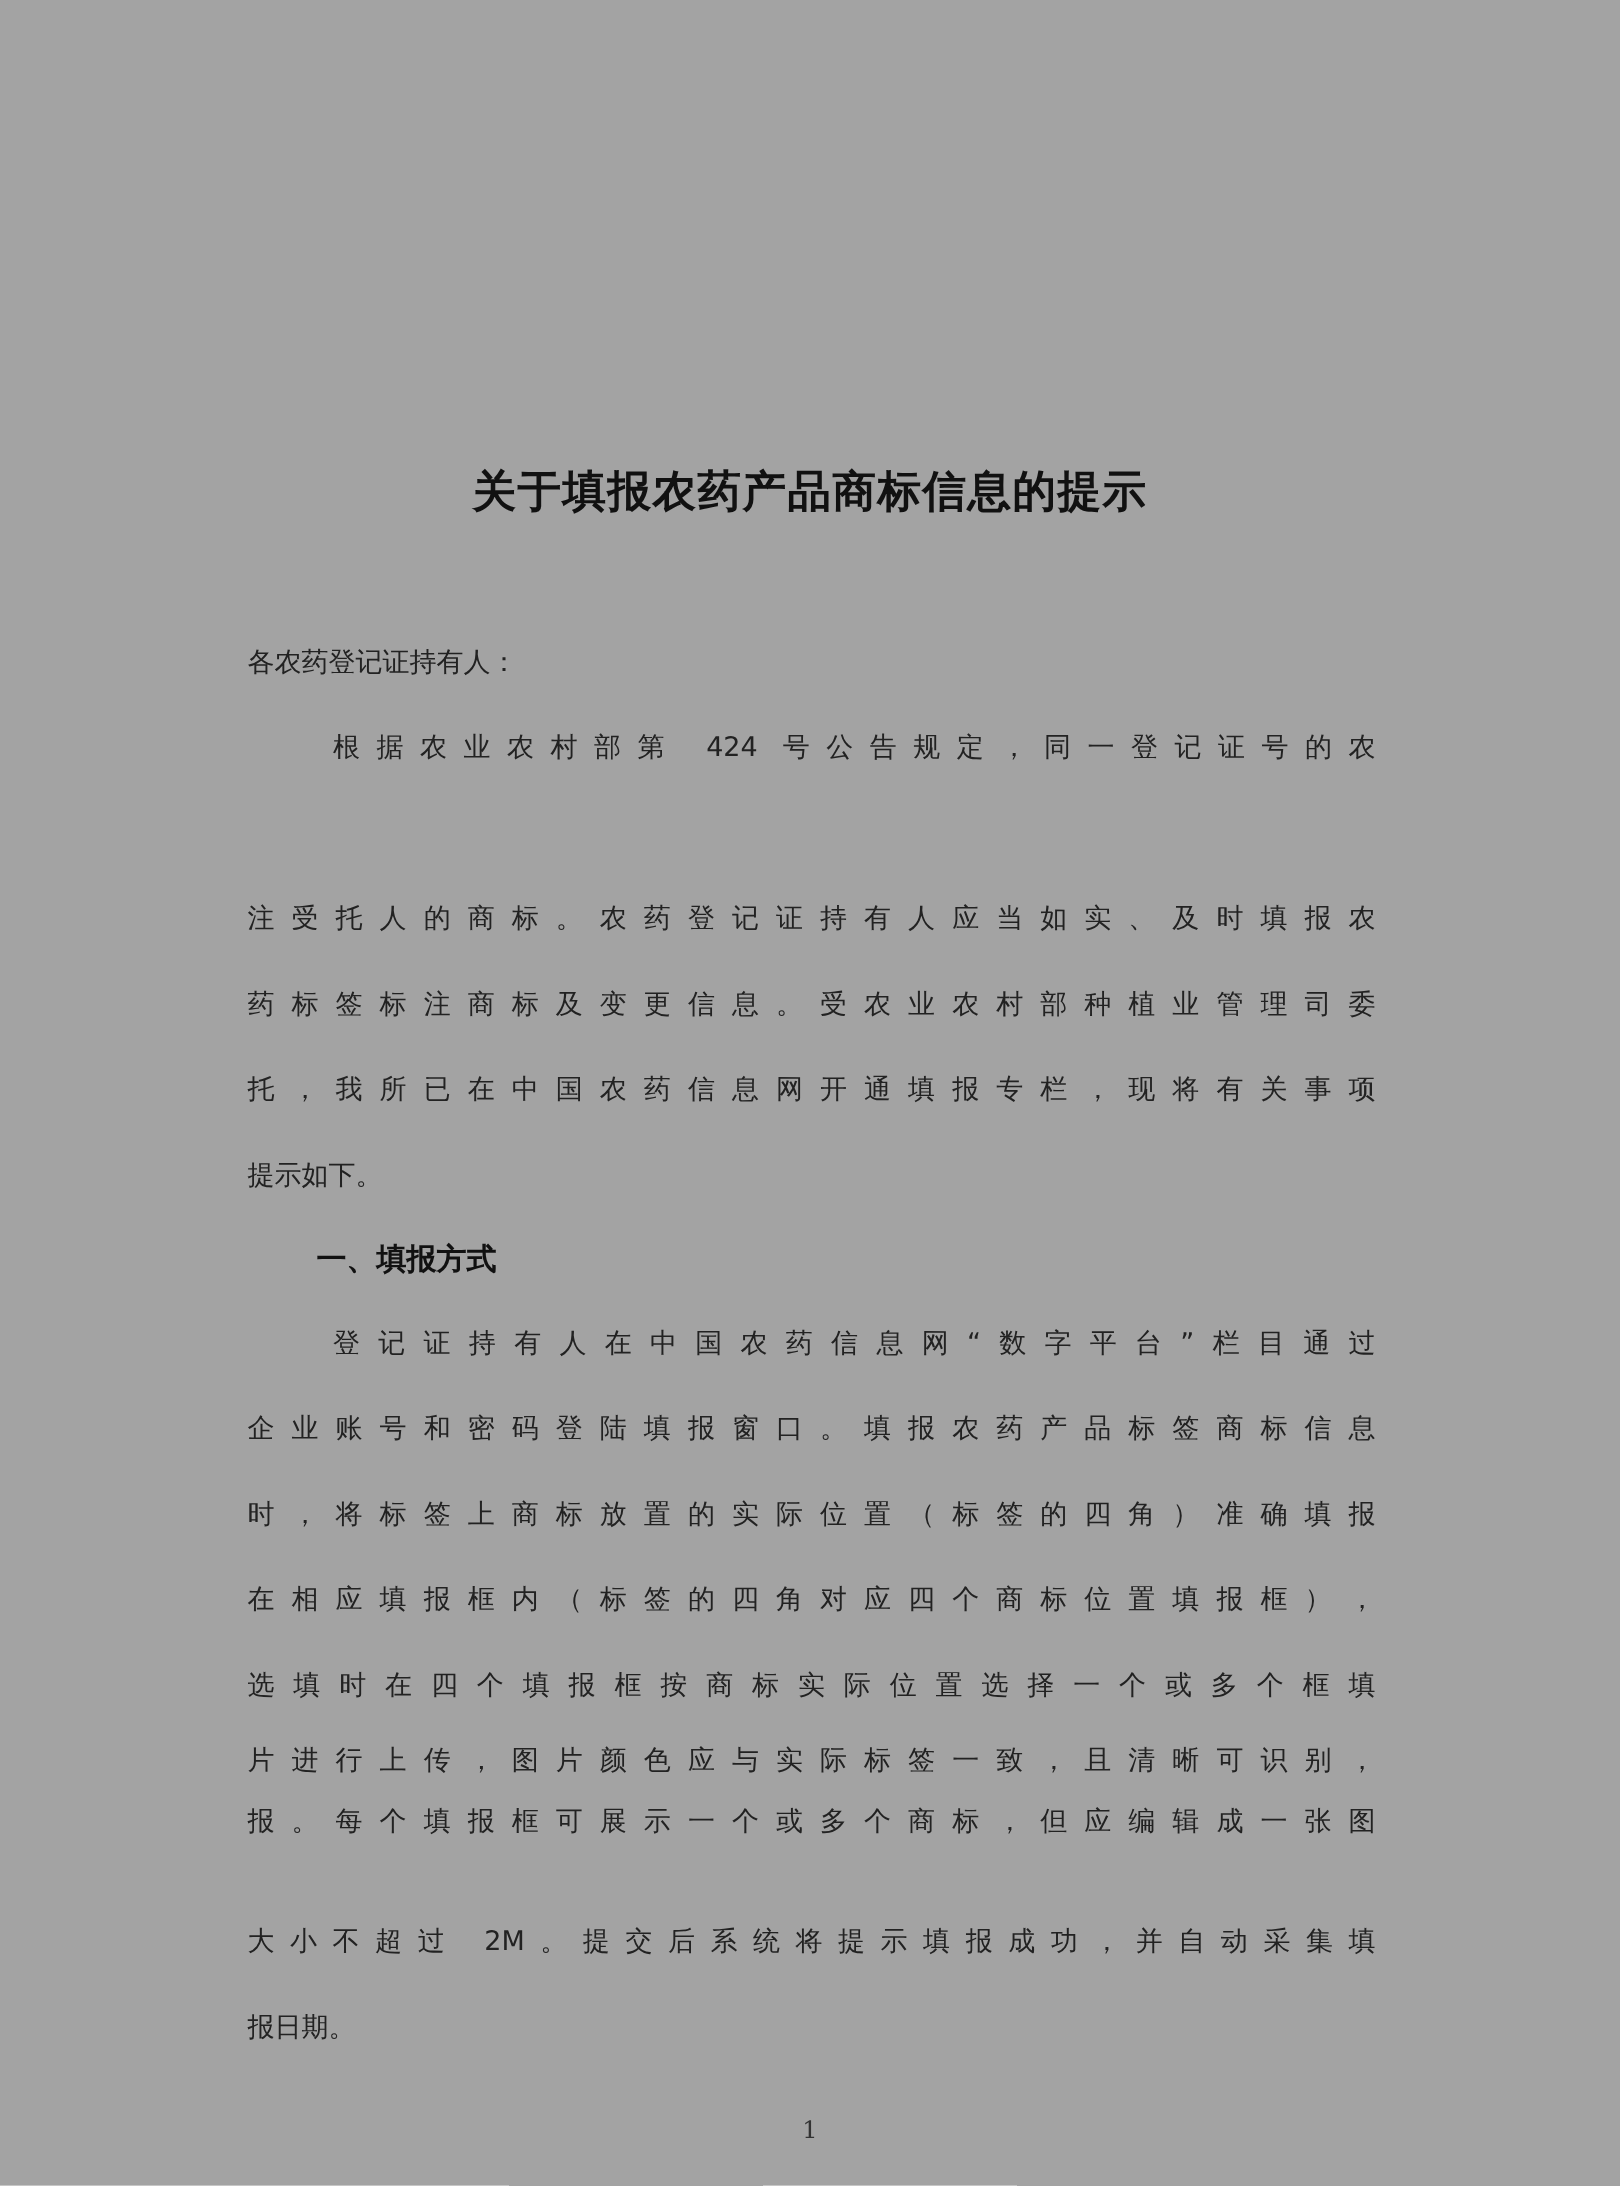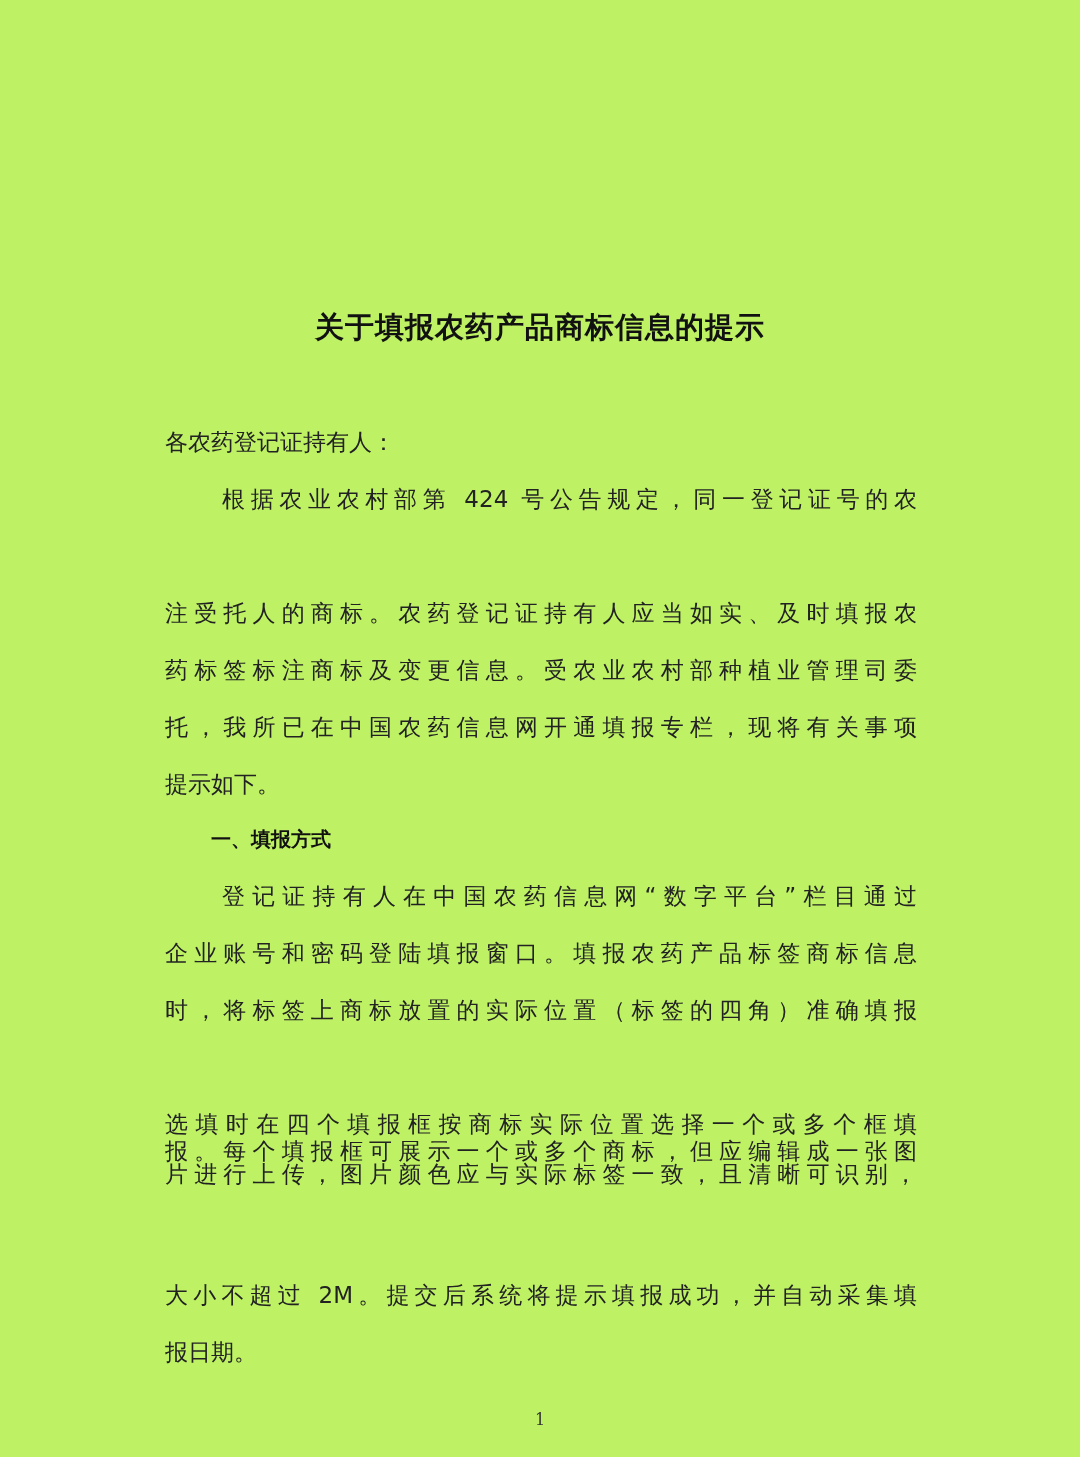--- a/index.html
+++ b/index.html
@@ -13,39 +13,39 @@
       position: relative;
       overflow: hidden;
       font-family: "DejaVu Serif", "Liberation Serif", serif;
       color: #1a1a1a;
     }
     .page {
       position: absolute;
       left: 0; top: 0;
       width: 1080px;
       height: 1457px;
-      background: #bef264;
+      background: #a3a3a3;
     }
     .title {
       position: absolute;
       left: 0;
       width: 1080px;
       top: 308px;
       text-align: center;
       font-size: 29px;
       font-weight: bold;
       letter-spacing: 1px;
       color: #111;
       font-family: "DejaVu Serif", "Liberation Serif", serif;
     }
     .line {
       position: absolute;
       left: 165px;
       width: 752px;
-      font-size: 23px;
+      font-size: 18px;
       line-height: 36px;
       white-space: nowrap;
       text-align: justify;
       text-align-last: justify;
       color: #222;
       font-family: "DejaVu Sans", "Liberation Sans", sans-serif;
       font-weight: normal;
     }
     .line.indent {
       left: 222px;
@@ -92,21 +92,22 @@
   <div class="line" style="top:595px;">注受托人的商标。农药登记证持有人应当如实、及时填报农</div>
   <div class="line" style="top:709px;">托，我所已在中国农药信息网开通填报专栏，现将有关事项</div>
   <div class="line" style="top:652px;">药标签标注商标及变更信息。受农业农村部种植业管理司委</div>
   <div class="line last" style="top:766px;">提示如下。</div>
 
   <div class="heading" style="top:821px;">一、填报方式</div>
 
   <div class="line indent" style="top:878px;">登记证持有人在中国农药信息网“数字平台”栏目通过</div>
   <div class="line" style="top:992px;">时，将标签上商标放置的实际位置（标签的四角）准确填报</div>
   <div class="line" style="top:935px;">企业账号和密码登陆填报窗口。填报农药产品标签商标信息</div>
+  <div class="line" style="top:1049px;">在相应填报框内（标签的四角对应四个商标位置填报框），</div>
   <div class="line" style="top:1106px;">选填时在四个填报框按商标实际位置选择一个或多个框填</div>
-  <div class="line" style="top:1133px;">报。每个填报框可展示一个或多个商标，但应编辑成一张图</div>
+  <div class="line" style="top:1197px;">报。每个填报框可展示一个或多个商标，但应编辑成一张图</div>
   <div class="line" style="top:1156px;">片进行上传，图片颜色应与实际标签一致，且清晰可识别，</div>
   <div class="line" style="top:1277px;">大小不超过 2M。提交后系统将提示填报成功，并自动采集填</div>
   <div class="line last" style="top:1334px;">报日期。</div>
 
   <div class="page-number">1</div>
 
 </div>
 
 </body></html>

